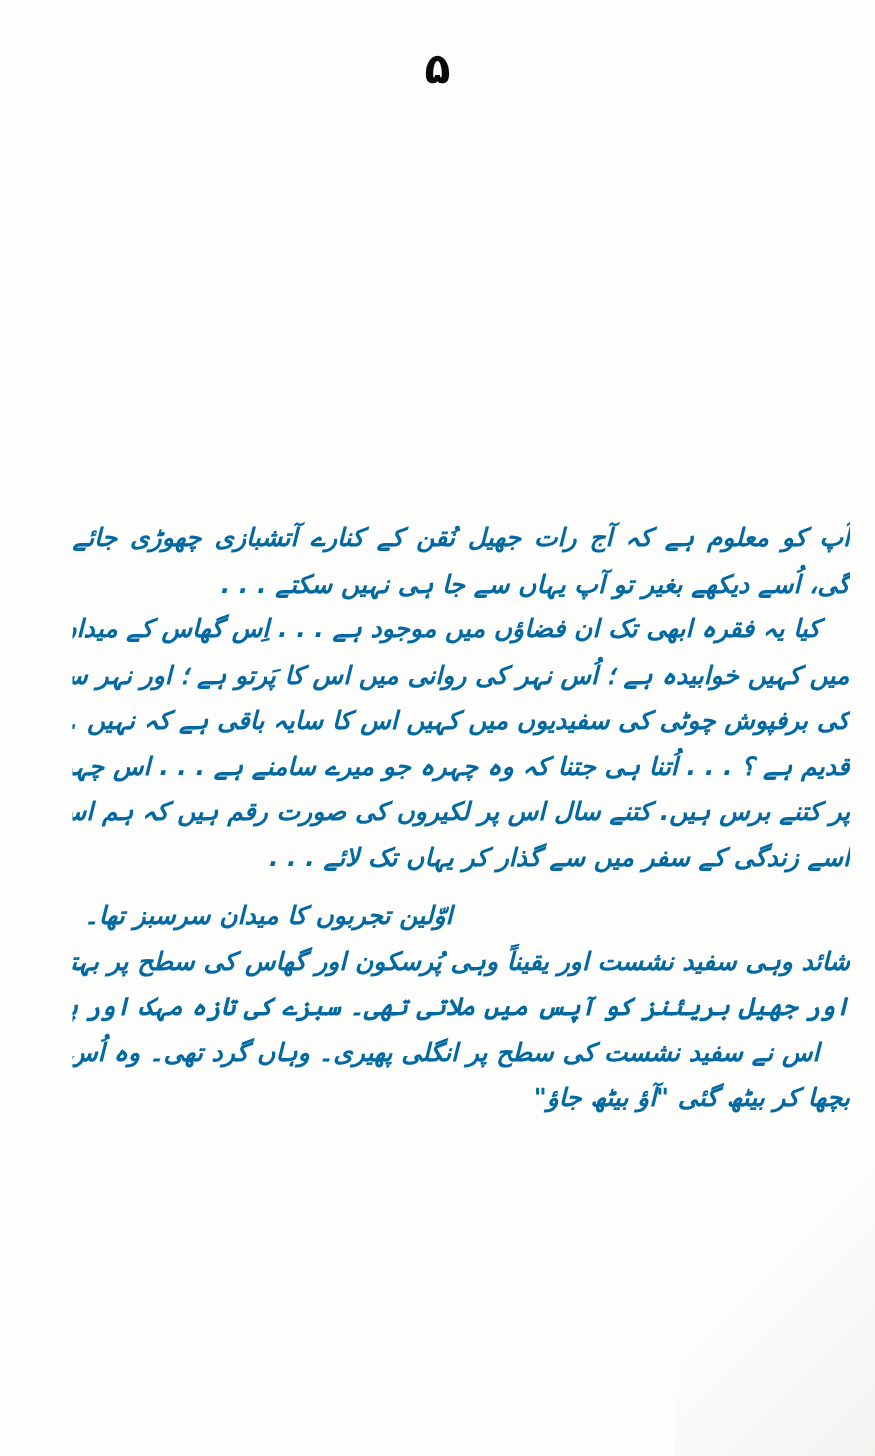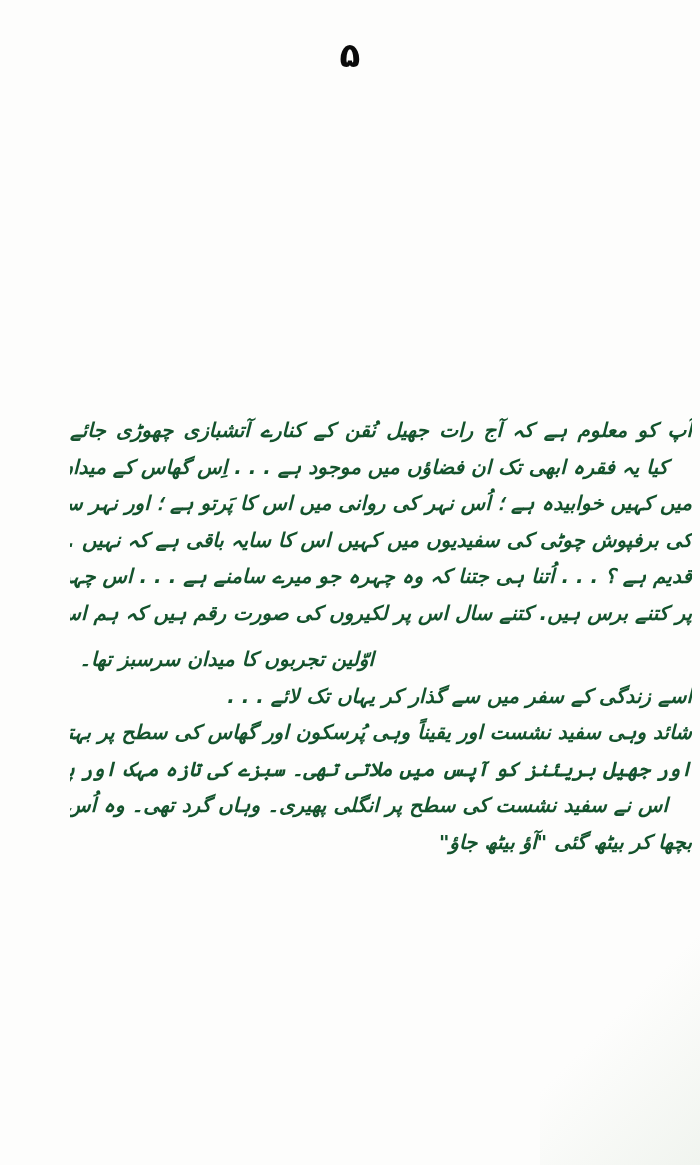--- a/index.html
+++ b/index.html
@@ -27,28 +27,28 @@
       width: 100%;
       text-align: center;
       font-size: 34px;
       font-weight: bold;
       line-height: 1;
       color: #0a0a0a;
     }
     .body-text {
       position: absolute;
       top: 412px;
-      left: 70px;
+      left: 58px;
       width: 622px;
       direction: rtl;
       text-align: justify;
       font-size: 20px;
       font-style: italic;
       font-weight: bold;
-      color: #14532d;
+      color: #0369a1;
     }
     .line {
       height: 36.5px;
       line-height: 36.5px;
       white-space: nowrap;
       overflow: hidden;
       text-align: justify;
       text-align-last: justify;
     }
     .line.short {
@@ -75,27 +75,28 @@
     }
   </style>
 </head>
 <body>
 
 <div class="page">
   <div class="chapter-number">۵</div>
 
   <div class="body-text">
     <div class="line">آپ کو معلوم ہے کہ آج رات جھیل نُقن کے کنارے آتشبازی چھوڑی جائے</div>
+    <div class="line short">گی، اُسے دیکھے بغیر تو آپ یہاں سے جا ہی نہیں سکتے . . .</div>
     <div class="line indent">کیا یہ فقرہ ابھی تک ان فضاؤں میں موجود ہے . . . اِس گھاس کے میدان</div>
     <div class="line">میں کہیں خوابیدہ ہے ؛ اُس نہر کی روانی میں اس کا پَرتو ہے ؛ اور نہر سے پرے ینگ فرؤ</div>
     <div class="line">کی برفپوش چوٹی کی سفیدیوں میں کہیں اس کا سایہ باقی ہے کہ نہیں . . . یہ فقرہ کتنا</div>
     <div class="line">قدیم ہے ؟ . . . اُتنا ہی جتنا کہ وہ چہرہ جو میرے سامنے ہے . . . اس چہرے</div>
     <div class="line">پر کتنے برس ہیں. کتنے سال اس پر لکیروں کی صورت رقم ہیں کہ ہم اس چہرے پر بیتے</div>
+    <div class="line short">اسے زندگی کے سفر میں سے گذار کر یہاں تک لائے . . .</div>
     <div class="line indent-large gap-before">اوّلین تجربوں کا میدان سرسبز تھا۔</div>
-    <div class="line short">اسے زندگی کے سفر میں سے گذار کر یہاں تک لائے . . .</div>
     <div class="line">شائد وہی سفید نشست اور یقیناً وہی پُرسکون اور گھاس کی سطح پر بہتی نہر جو جھیل نُقن</div>
     <div class="line">اور جھیل بریئنز کو آپس میں ملاتی تھی۔ سبزے کی تازہ مہک اور پانی کی نم آلود قربت ہوا</div>
     <div class="line indent">اس نے سفید نشست کی سطح پر انگلی پھیری۔ وہاں گرد تھی۔ وہ اُس پر رومال</div>
     <div class="line short">بچھا کر بیٹھ گئی "آؤ بیٹھ جاؤ"</div>
   </div>
 
   <div class="scan-shade"></div>
 </div>
 
 </body></html>

